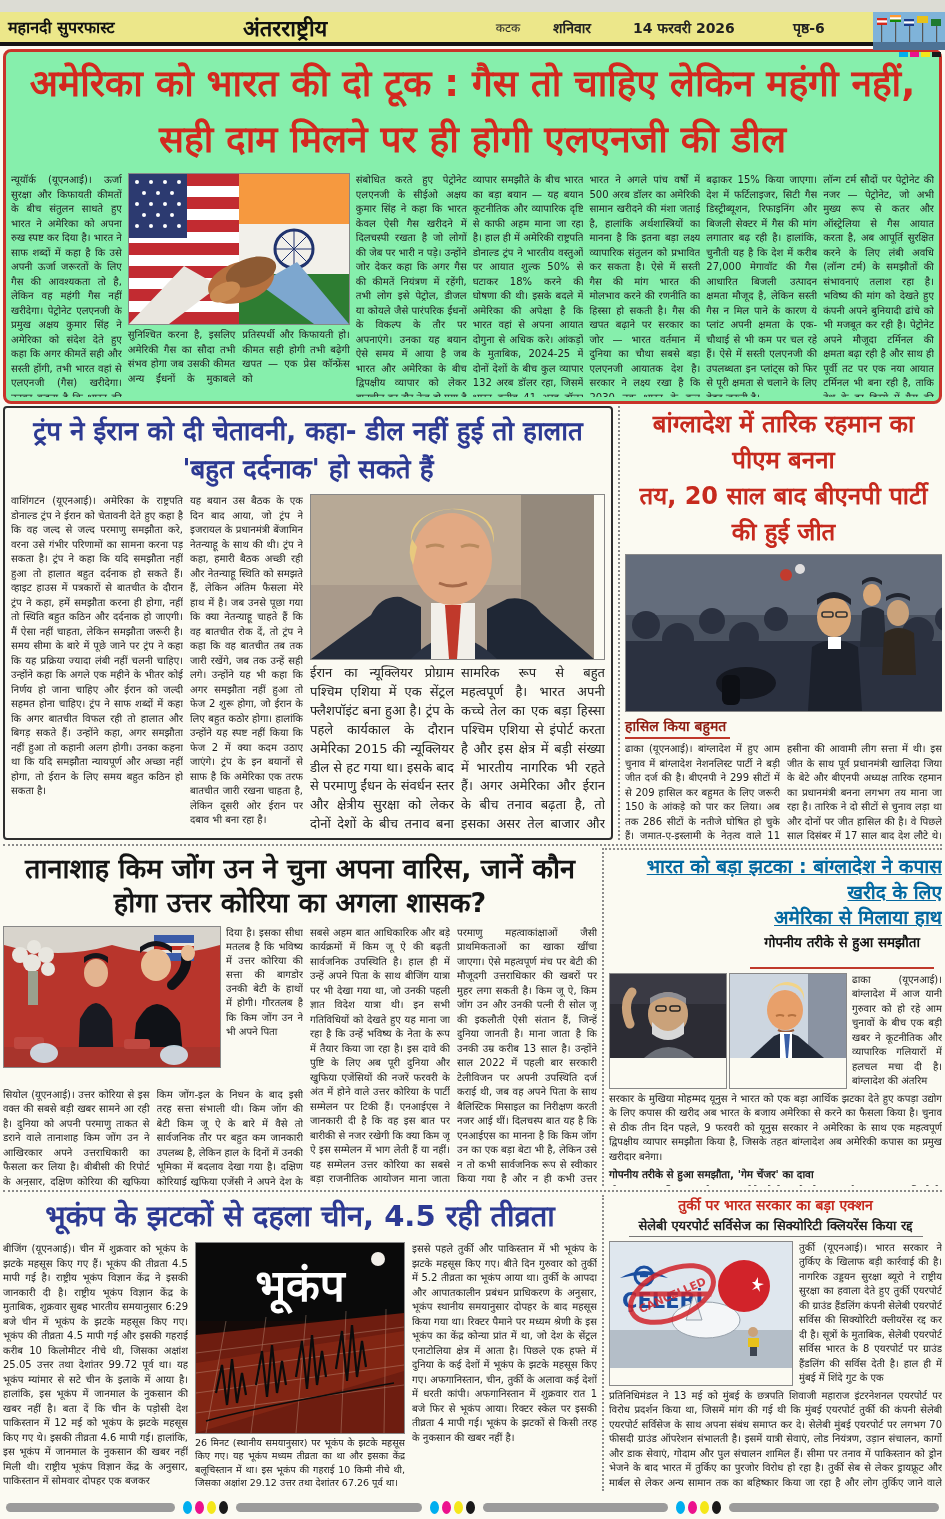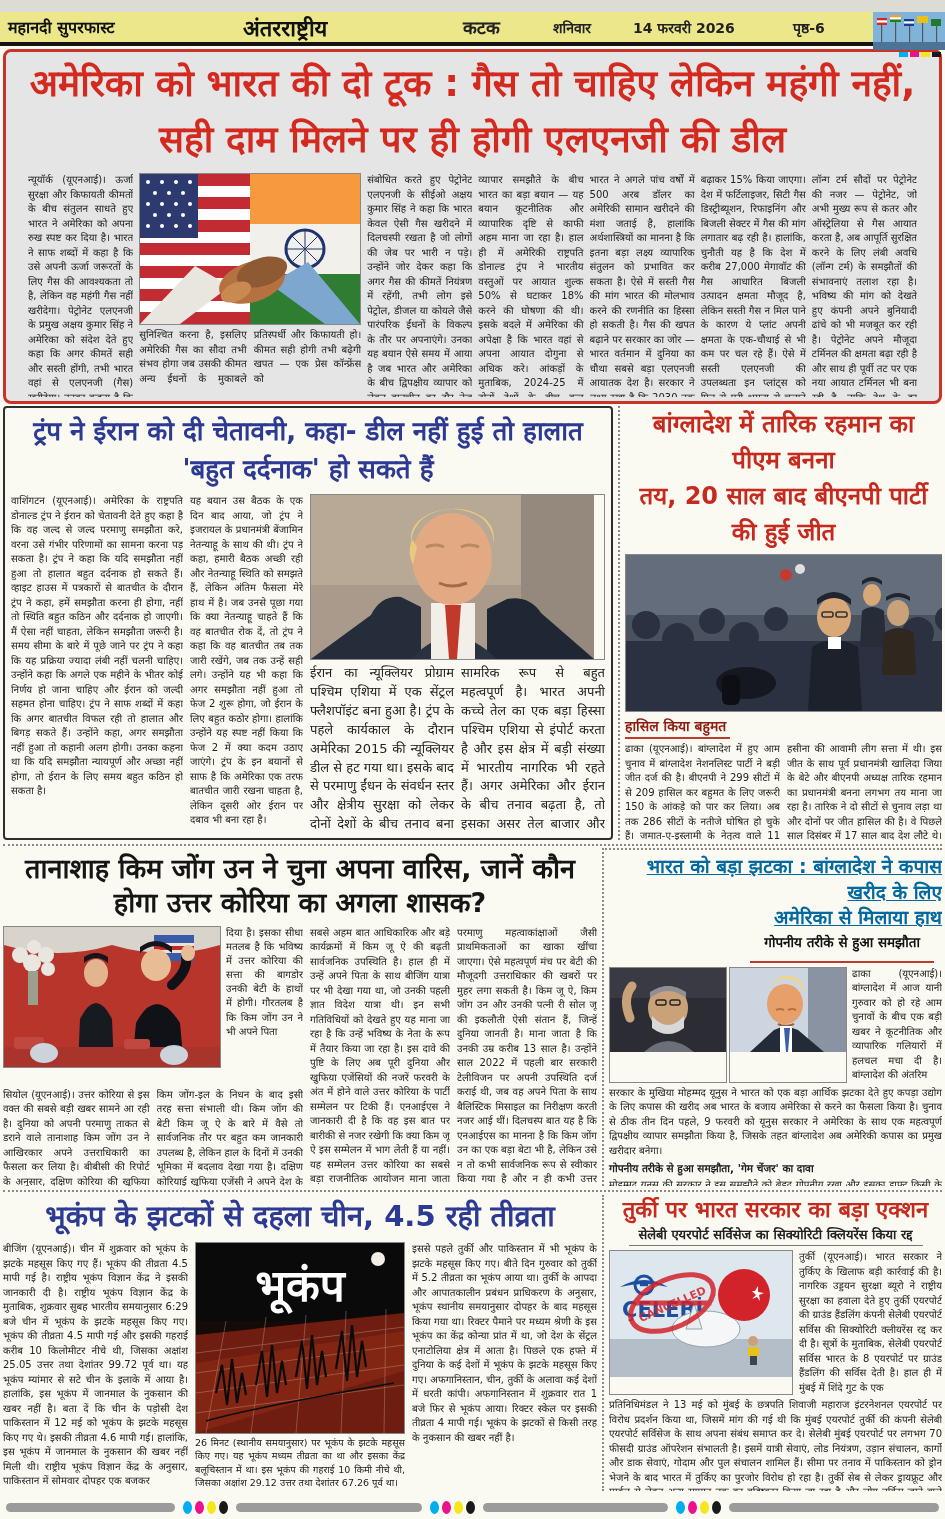--- a/index.html
+++ b/index.html
@@ -3,29 +3,29 @@
 <meta charset="utf-8">
 <style>
   html,body{margin:0;padding:0;background:#dcdcd4;}
   .page{width:945px;height:1519px;margin:12px auto;background:#fbfaf2;overflow:hidden;position:relative;
         font-family:"DejaVu Sans",sans-serif;color:#222;}
   
   .masthead{height:30px;background:#ece78a;border-bottom:4px solid #141414;display:flex;align-items:center;
             padding:0 8px;position:relative;}
   .m-brand{font-weight:bold;font-size:16px;width:235px;color:#111;}
   .m-section{font-weight:bold;font-size:22px;width:220px;color:#111;}
-  .m-city{font-weight:bold;font-size:18px;width:90px;}
+  .m-city{font-weight:normal;font-size:12px;width:90px;text-align:center;}
   .m-day{font-weight:bold;font-size:14px;width:80px;}
   .m-date{font-weight:bold;font-size:14px;width:160px;}
   .m-page{font-weight:bold;font-size:14px;}
   .m-flags{position:absolute;right:0;top:0;width:72px;height:38px;z-index:3;}
   .reg-mini{position:absolute;right:4px;top:40px;display:flex;gap:2px;z-index:2;}
   .reg-mini i{width:9px;height:5px;display:block;}
   
-  .lead{margin:3px 3px 0;border:3px solid #c9342a;border-radius:8px;padding:2px 22px 4px;background:#e5e5e5;}
+  .lead{margin:3px 3px 0;border:3px solid #c9342a;border-radius:8px;padding:2px 5px 4px;background:#86efac;}
   .lead-h{color:#d3291f;font-weight:bold;text-align:center;font-size:37px;line-height:1.5;margin:2px 0 6px;}
   .lead-body{display:flex;gap:6px;height:224px;overflow:hidden;}
   .ncol{font-size:10px;line-height:1.45;text-align:justify;overflow:hidden;}
   .lead-body .ncol{flex:1;}
   .lead-imgblock{width:222px;flex:0 0 222px;display:flex;flex-direction:column;gap:3px;}
   .lead-imgblock .sub{column-count:2;column-gap:7px;font-size:10px;line-height:1.45;text-align:justify;overflow:hidden;flex:1;}
   
   .row{display:flex;margin:2px 3px 0;gap:5px;}
   .rightsec{border-left:2px dotted #8a8a8a;padding-left:5px;flex:1;overflow:hidden;}
   .dot-top{border-top:2px dotted #8a8a8a;}
@@ -49,35 +49,35 @@
   .kim-body{display:flex;gap:7px;height:268px;overflow:hidden;}
   .kim-left{width:300px;flex:0 0 300px;display:flex;flex-direction:column;gap:20px;}
   .kim-toprow{display:flex;gap:5px;}
   .kim-side{width:74px;flex:1;font-size:10px;line-height:1.42;text-align:justify;overflow:hidden;}
   .kim-sub{display:flex;gap:7px;flex:1;overflow:hidden;}
   .kim-sub .ncol{flex:1;}
   .kim-body > .ncol{flex:1;}
   
   .cot-h{color:#0369a1;font-weight:bold;text-align:right;font-size:19px;line-height:1.35;margin:2px 0 2px;text-decoration:underline;}
   .cot-subhead{font-weight:bold;font-size:13.5px;color:#111;border-bottom:2px solid #c0392b;width:fit-content;
-               margin:2px 8px 4px auto;padding:0 14px 10px;}
+               margin:2px 8px 4px auto;padding:0 14px 16px;}
   .cot-top{display:flex;gap:5px;}
   .cot-photos{display:flex;gap:2px;}
   .cot-intro{flex:1;font-size:10px;line-height:1.45;text-align:justify;overflow:hidden;}
   .cot-par{font-size:10px;line-height:1.45;text-align:justify;margin-top:3px;}
   .cot-bold{font-weight:bold;font-size:10.5px;margin-top:3px;}
   
   .quake-sec{width:594px;flex:0 0 594px;overflow:hidden;}
   .quake-body{display:flex;gap:7px;height:246px;overflow:hidden;}
   .q-c1{width:178px;flex:0 0 178px;}
   .q-mid{width:210px;flex:0 0 210px;display:flex;flex-direction:column;gap:2px;}
   .q-cap{font-size:9.5px;line-height:1.4;text-align:justify;overflow:hidden;flex:1;}
   .quake-body > .ncol{flex:1;}
   
-  .tr-h{color:#c62a1e;font-weight:bold;text-align:center;font-size:22px;line-height:1.2;margin:2px 0 2px;}
+  .tr-h{color:#c62a1e;font-weight:bold;text-align:center;font-size:14px;line-height:1.2;margin:2px 0 2px;}
   .tr-sub{font-weight:bold;font-size:13px;text-align:center;border-bottom:1px solid #777;width:fit-content;
           margin:0 auto 4px;padding:0 10px 2px;}
   .tr-top{display:flex;gap:6px;}
   .tr-intro{flex:1;font-size:10px;line-height:1.45;text-align:justify;overflow:hidden;}
   .tr-body{font-size:10px;line-height:1.45;text-align:justify;margin-top:3px;height:128px;overflow:hidden;}
   
   .strip{display:flex;align-items:center;gap:8px;margin:8px 6px 0;height:16px;}
   .bar{height:9px;background:#9b9b9b;border-radius:8px;}
   .b1{flex:2.1;} .b2{flex:2.3;} .b3{flex:2.3;} .b4{flex:2.6;}
   .dots{display:flex;gap:3px;}

